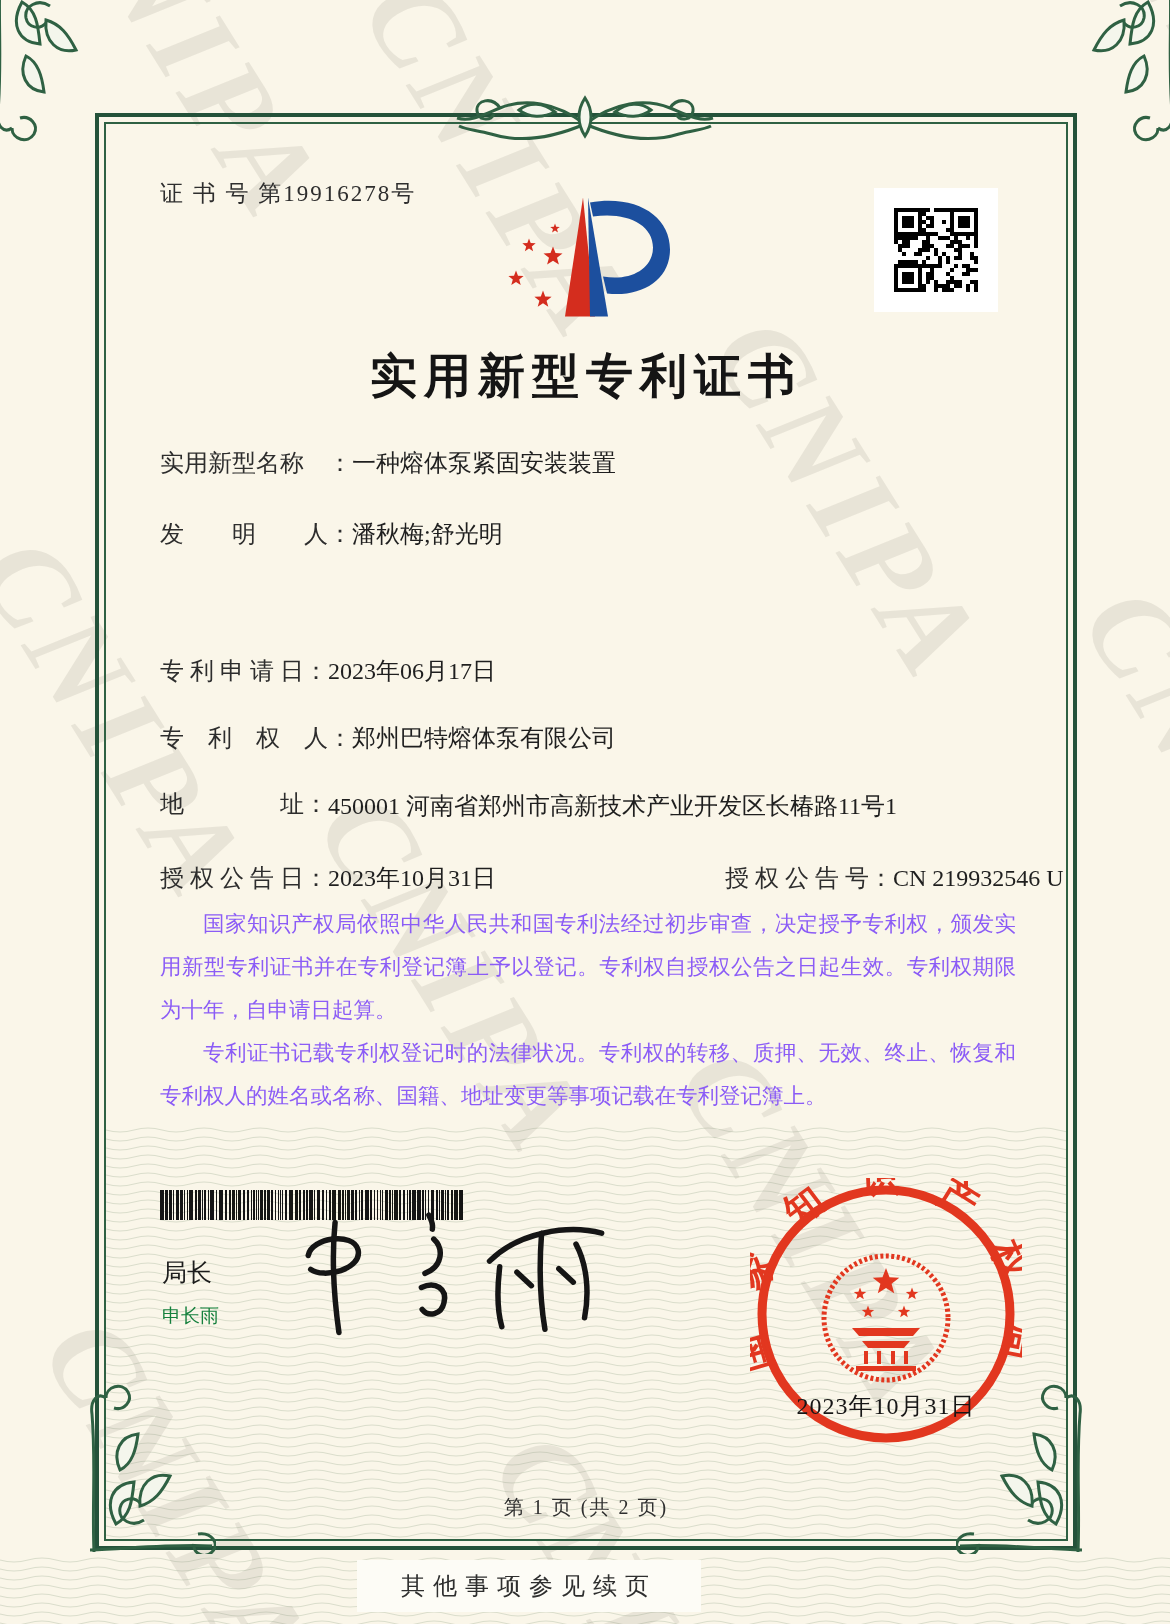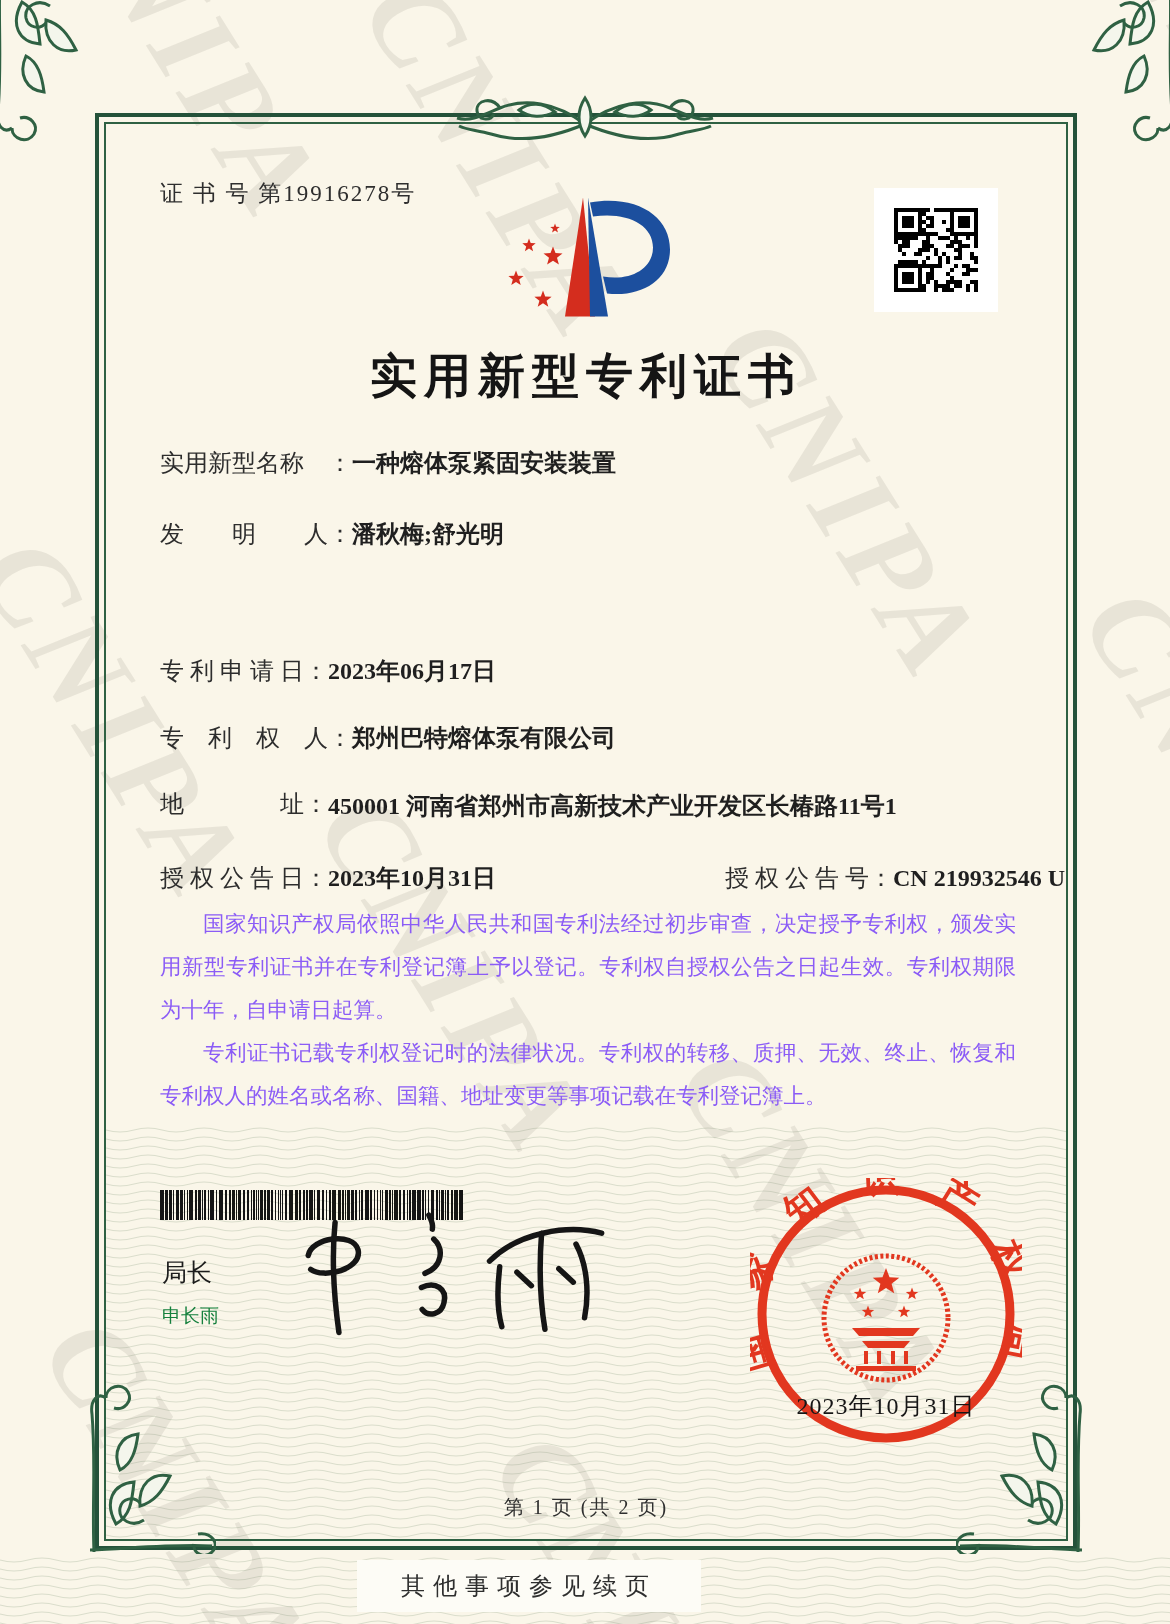--- a/index.html
+++ b/index.html
@@ -29,21 +29,21 @@
   .content{position:absolute;inset:0;z-index:5;}
   .cert-no{left:160px;top:178px;font-size:23px;letter-spacing:2px;color:#2e2e2e;}
   .logo{left:495px;top:188px;width:190px;height:136px;}
   .qr{left:874px;top:188px;width:124px;height:124px;background:#ffffff;}
   .title{
     left:95px;top:345px;width:982px;text-align:center;
     font-size:47px;font-weight:bold;letter-spacing:7px;color:#151515;
   }
   .row{position:absolute;left:160px;font-size:24px;white-space:nowrap;color:#2d2d2d;}
   .row .lab{display:inline-block;color:#2d2d2d;}
-  .row .val{color:#1f1f1f;font-weight:bold;}
+  .row .val{color:#1f1f1f;}
   .addr-lines{display:inline-block;vertical-align:top;white-space:normal;text-align:right;}
   .addr-lines div{line-height:36px;}
   .grant-right{position:absolute;left:565px;top:0;}
   .paras{
     left:160px;top:903px;width:856px;font-size:21.5px;line-height:43px;
     color:#8b5cf6;text-align:justify;
   }
   .paras p{margin:0;text-indent:2em;}
   .barcode{left:160px;top:1190px;width:306px;height:30px;}
   .director-label{left:162px;top:1256px;font-size:25px;font-family:Liberation Mono, monospace;color:#1c1c1c;}

